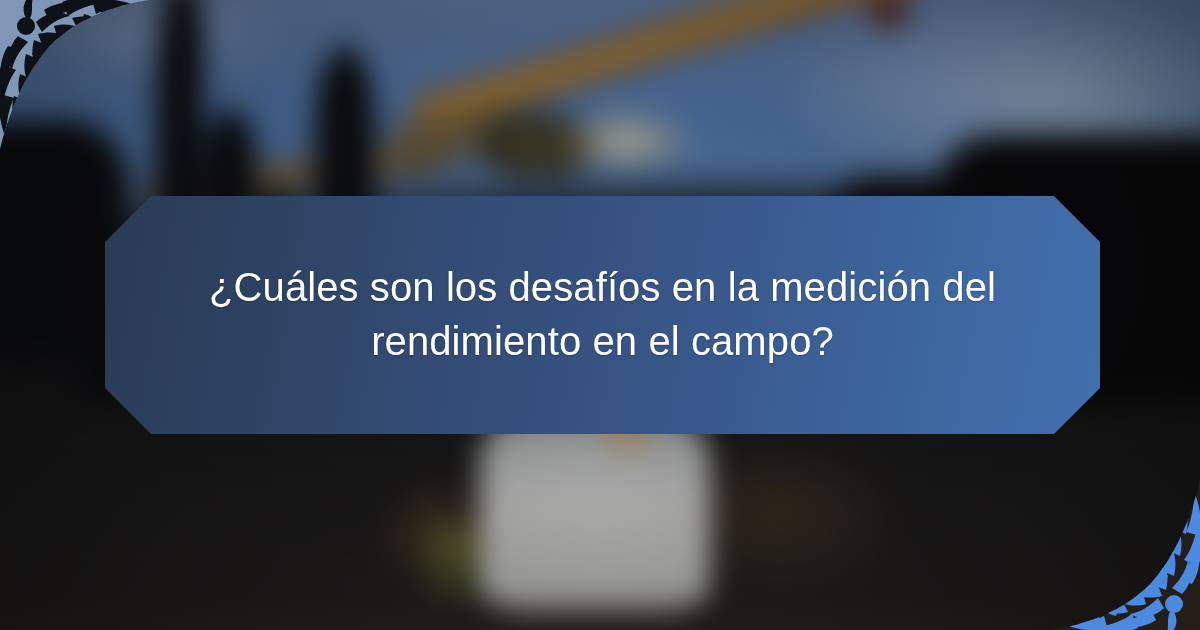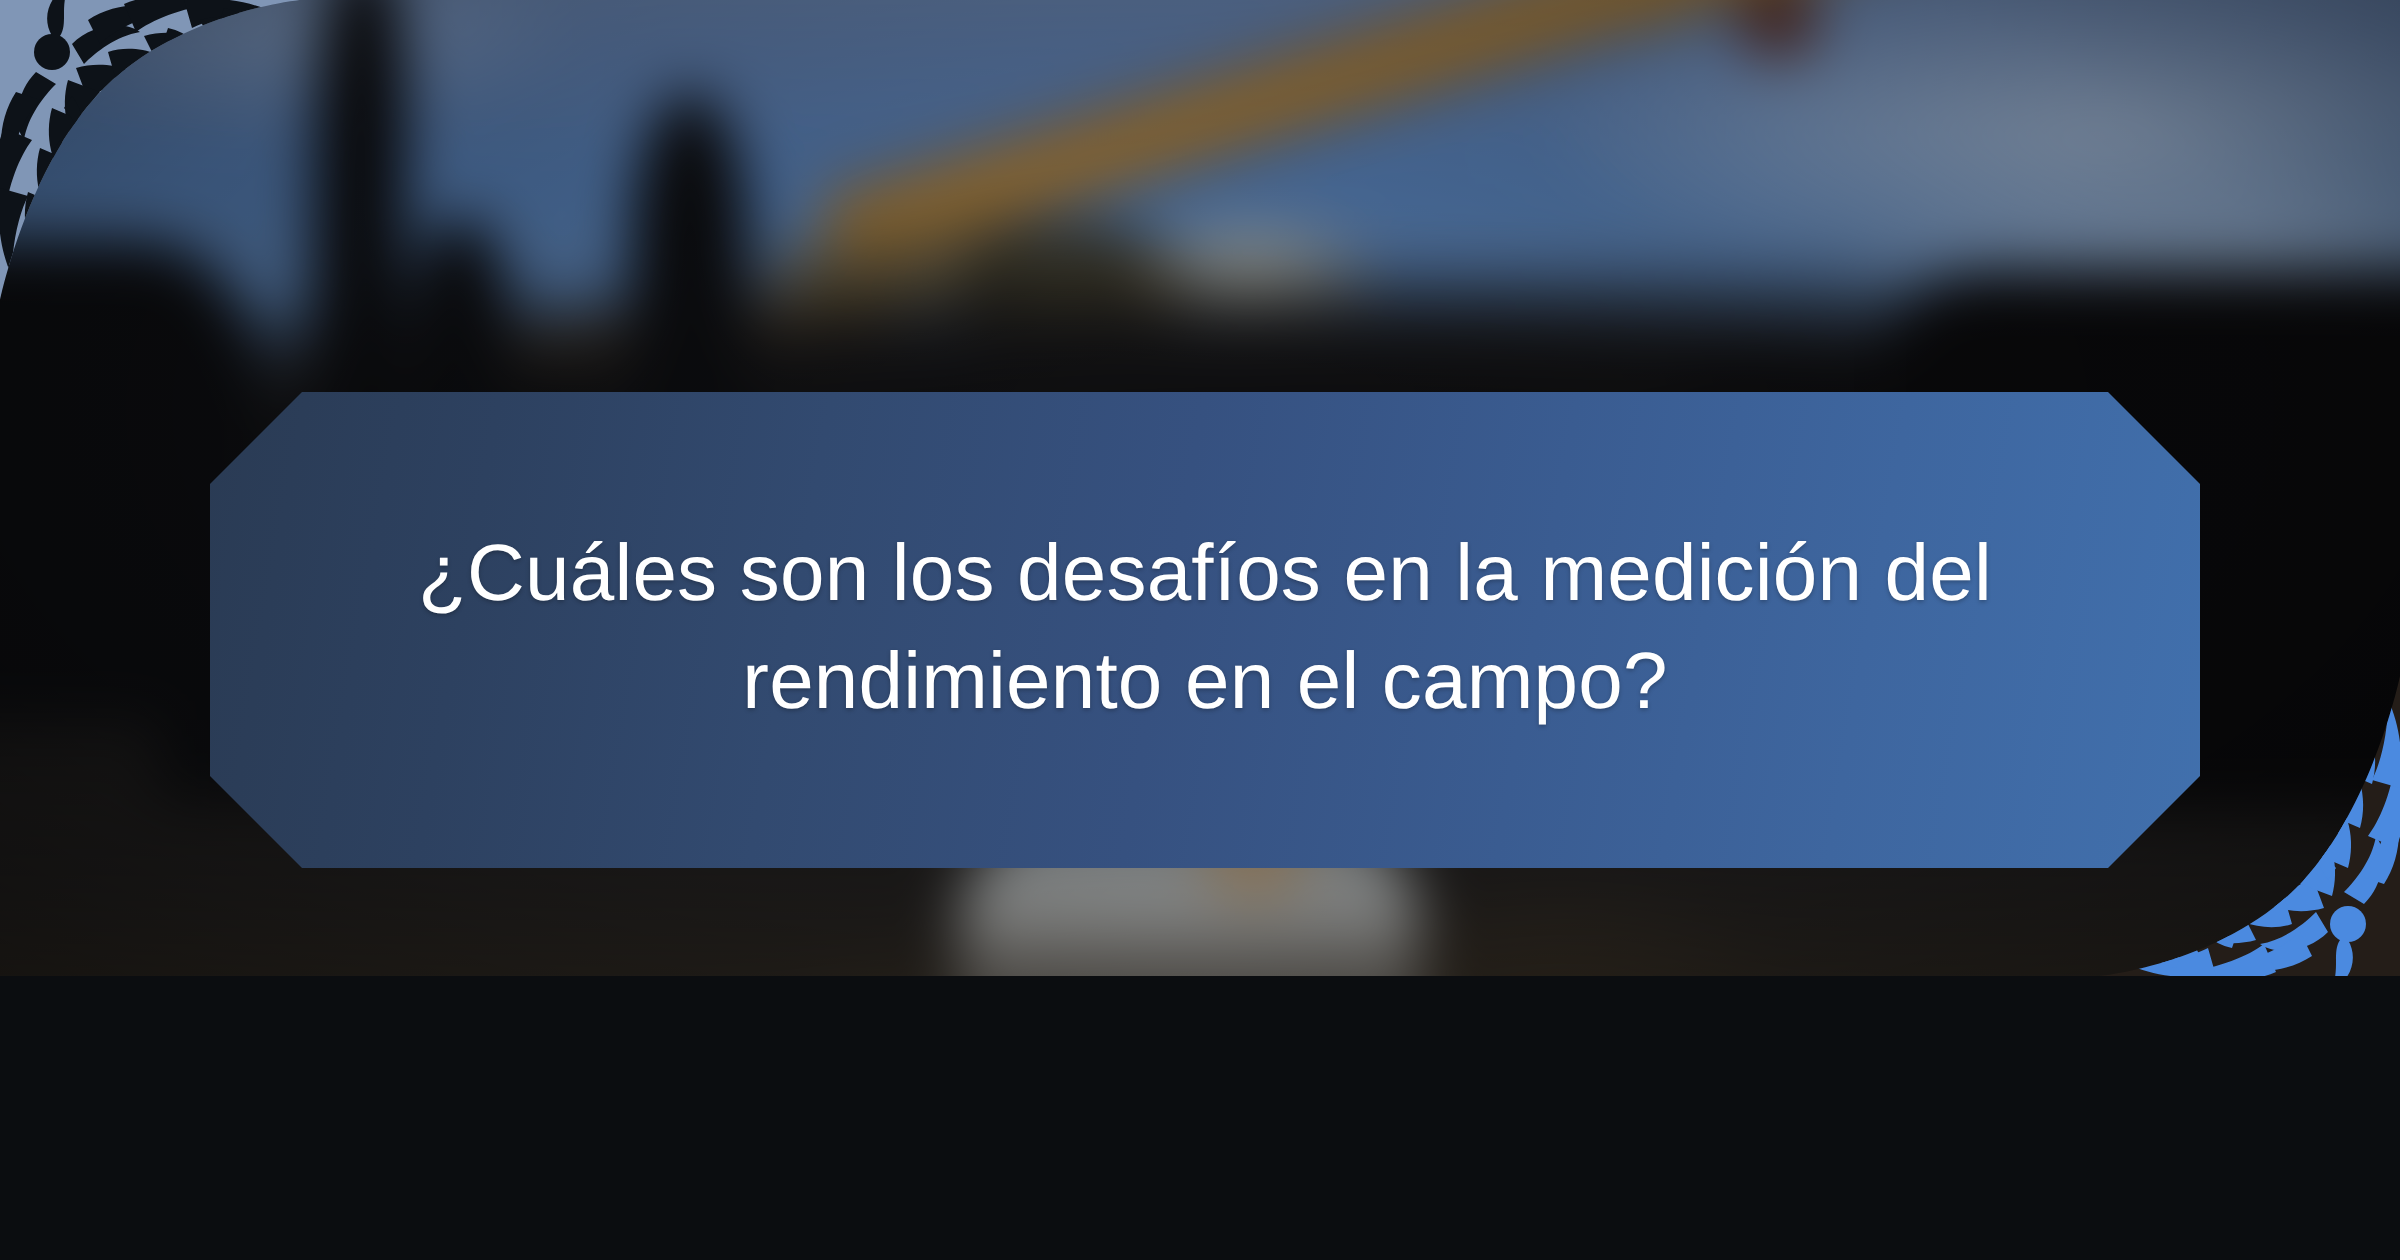--- a/index.html
+++ b/index.html
@@ -5,21 +5,21 @@
   * { margin:0; padding:0; box-sizing:border-box; }
   html, body {
     width:1200px; height:630px;
     overflow:hidden;
     background:#0b0d10;
     font-family:"Liberation Sans", sans-serif;
   }
 
   #stage {
     position:relative;
-    width:1200px; height:488px;
+    width:1200px; height:630px;
     overflow:hidden;
   }
 
   
   .bg-photo {
     position:absolute;
     inset:-40px;
     overflow:hidden;
     filter: blur(14px) saturate(1.05);
   }

